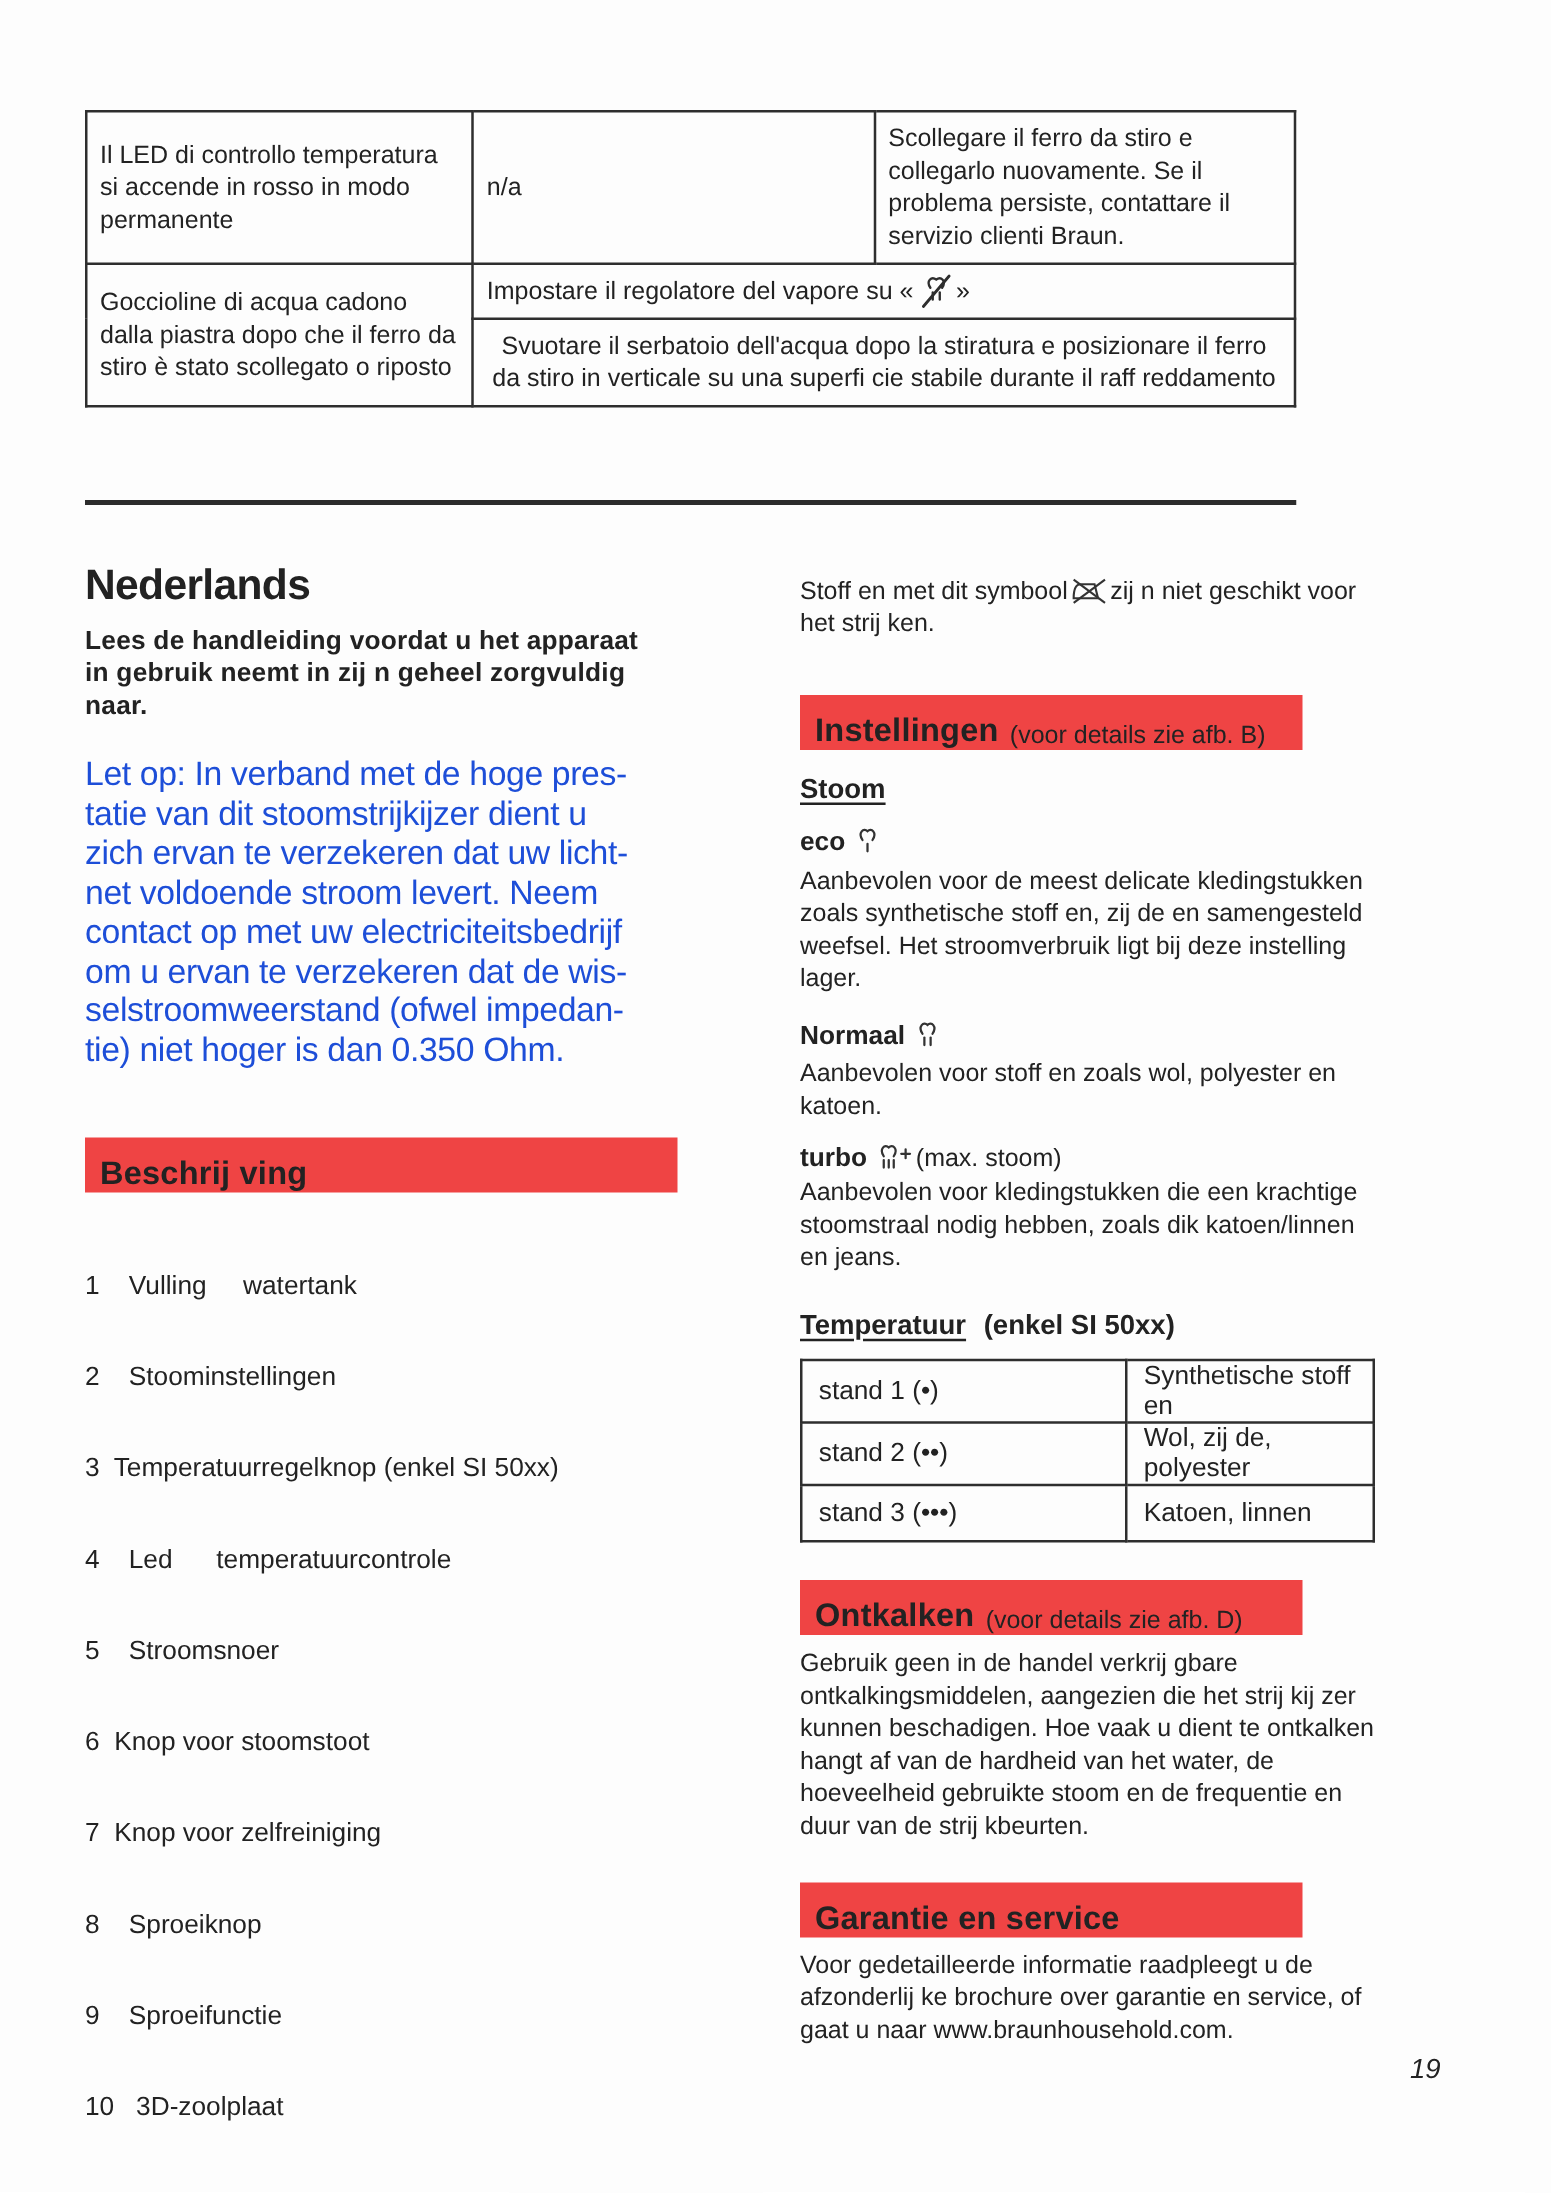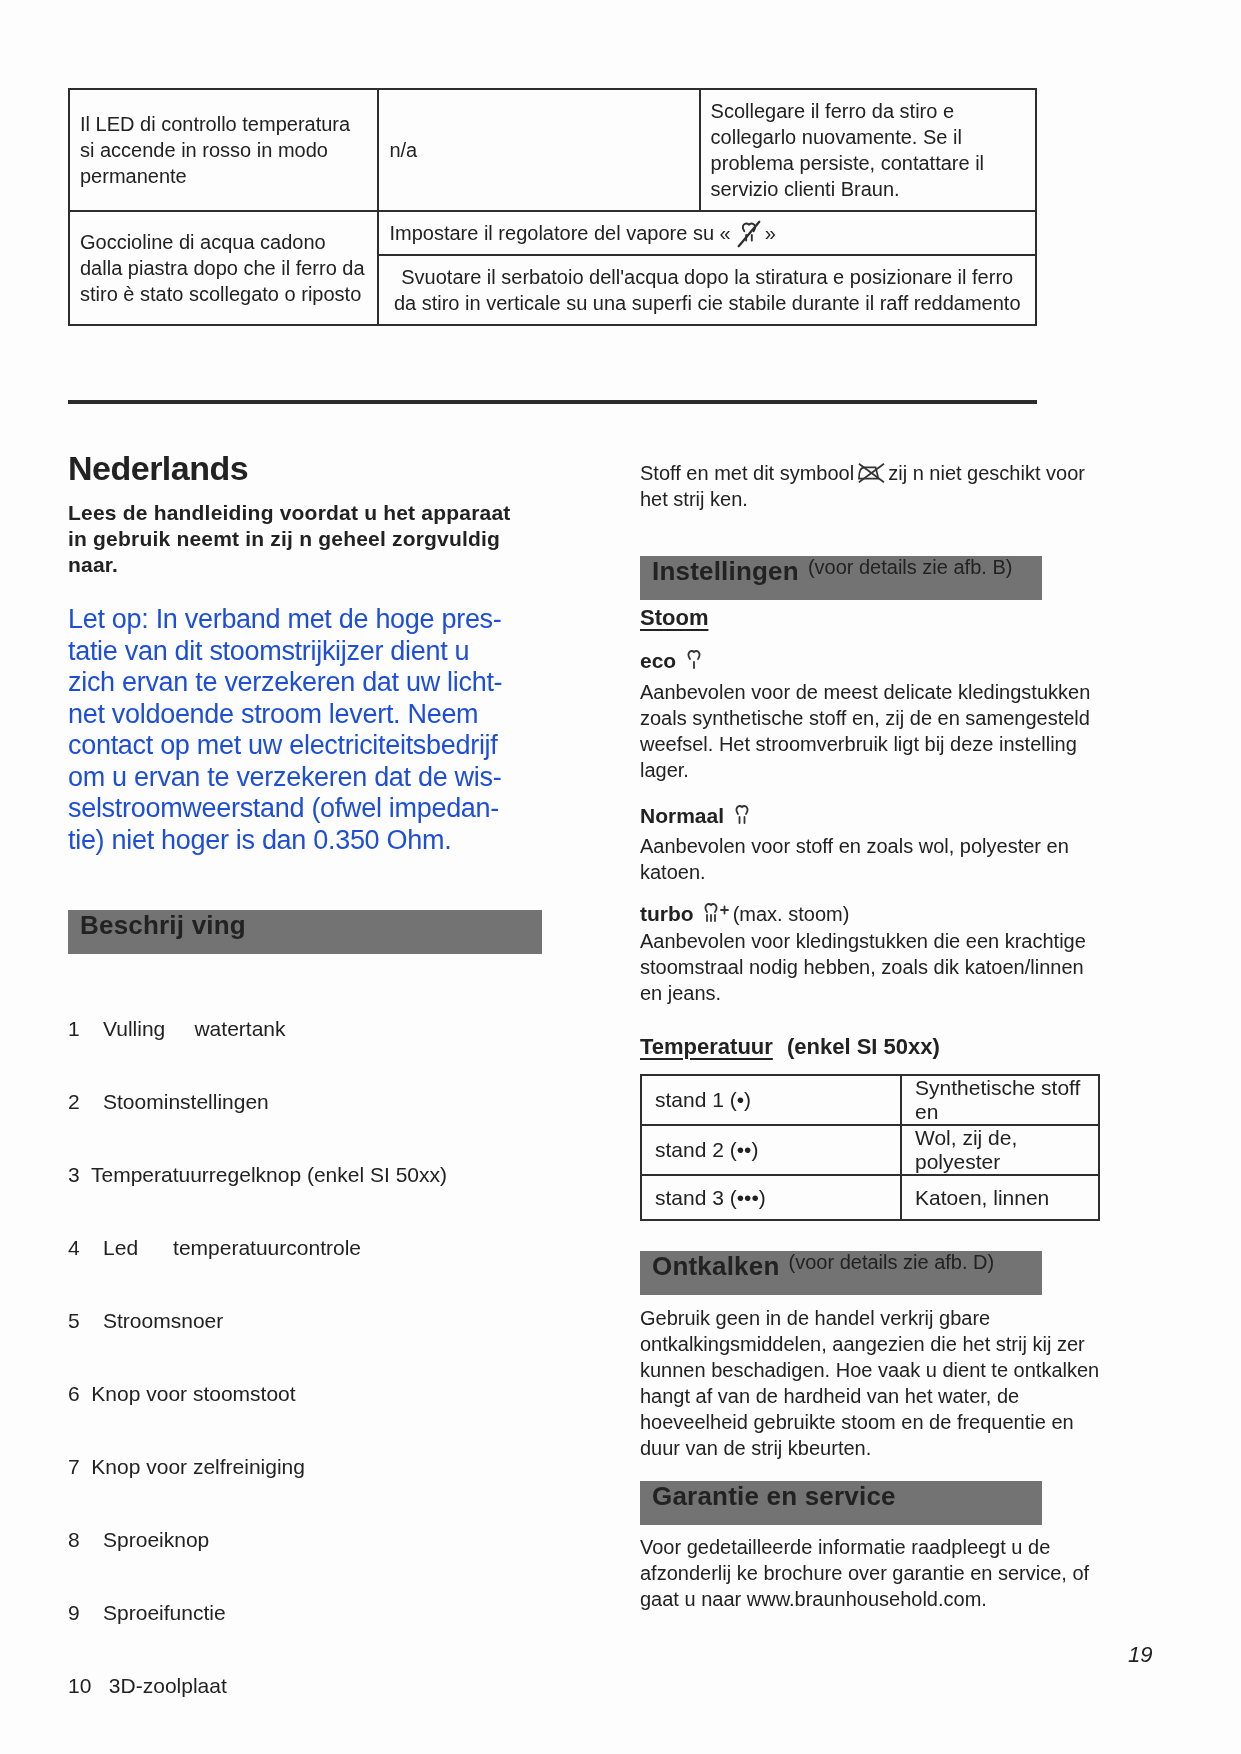--- a/index.html
+++ b/index.html
@@ -28,21 +28,21 @@
   .col-left  { position:absolute; left:68px;  top:402px; width:474px; }
   .col-right { position:absolute; left:640px; top:402px; width:402px; }
   .ln { white-space:nowrap; }
   
   .col-left h1 { margin-top:46px; font-size:34px; font-weight:bold; letter-spacing:-0.5px; line-height:40px; }
   .col-left h2 { margin-top:24px; font-size:28px; font-weight:bold; line-height:34px; }
   .bold-intro { margin-top:12px; font-weight:bold; font-size:21px; }
   .bold-intro .ln { line-height:26px; letter-spacing:0.2px; }
   .letop { margin-top:26px; }
   .letop .ln { font-size:27px; line-height:31.5px; letter-spacing:-0.3px; color:#1d4ed8; }
-  .bar { height:44px; background:#737373; display:flex; align-items:flex-start; padding:0 12px; }
+  .bar { height:44px; background:#ef4444; display:flex; align-items:flex-end; padding:0 12px; }
   .bar-t { font-size:26px; font-weight:bold; letter-spacing:0.2px; }
   .bar-s { font-size:20px; margin-left:9px; }
   .dlist { margin-top:14px; font-size:21px; white-space:pre-wrap; }
   .dlist .li { line-height:25px; }
   .para .ln { line-height:26px; }
   .col-right .para { font-size:20px; }
   
   .symbol-note { margin-top:58px; font-size:20px; }
   .symbol-note .ln { line-height:26px; }
   .flexline { display:flex; align-items:center; gap:1px; }
@@ -55,21 +55,21 @@
   .u { text-decoration:underline; text-underline-offset:4px; }
   .temp-suffix { margin-left:8px; }
   .tbl-temp { border-collapse:collapse; width:460px; }
   .tbl-temp td { border:2px solid #2e2e2e; font-size:21px; padding:0 13px; height:45px;
                  vertical-align:middle; background:#fdfdfd; }
   .tt-c1 { width:260px; }
   .pageno { position:absolute; left:1128px; top:1642px; font-size:22px;font-style:italic; }
   
   .mt2{margin-top:2px}.mt5{margin-top:5px}.mt6{margin-top:6px}.mt9{margin-top:9px}
   .mt10{margin-top:10px}.mt13{margin-top:13px}.mt14{margin-top:14px}
-  .mt17{margin-top:17px}.mt18{margin-top:5px}.mt27{margin-top:27px}.mt30{margin-top:30px}.mt36{margin-top:20px}.mt44{margin-top:44px}
+  .mt17{margin-top:17px}.mt18{margin-top:18px}.mt27{margin-top:27px}.mt30{margin-top:30px}.mt36{margin-top:32px}.mt44{margin-top:44px}
   .mt54{margin-top:54px}
   svg { flex:none; }
 </style>
 </head>
 <body>
 
 <div class="page">
 
   <table class="tbl-top">
     <tbody>

